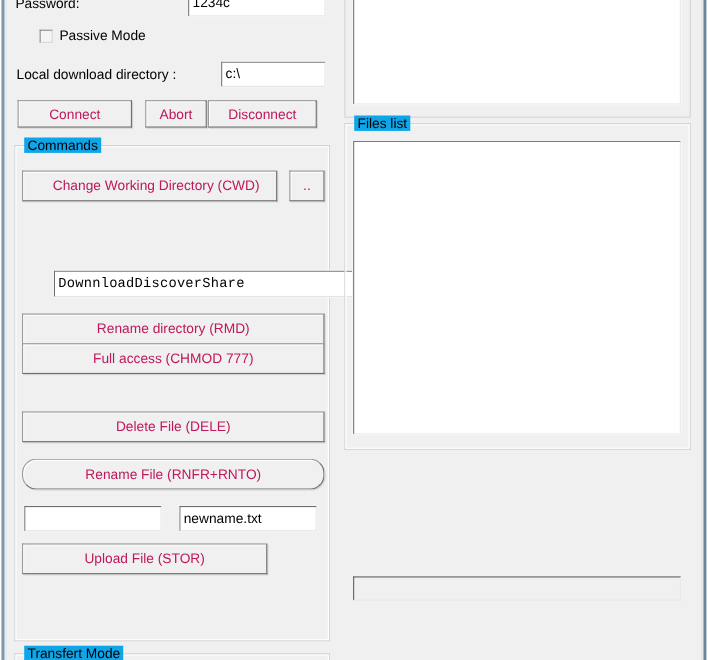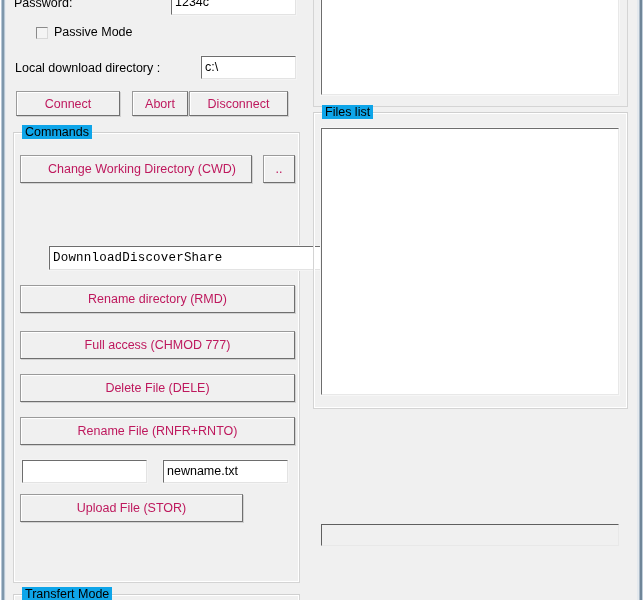--- a/index.html
+++ b/index.html
@@ -228,25 +228,25 @@
     </div>
 
     <div class="btn" style="left:12px; top:155px; width:232px; height:28px;padding-left:12px;">Change Working Directory (CWD)</div>
     <div class="btn" style="left:255px; top:155px; width:32px; height:28px;">..</div>
 
 
     <div class="textbox mono" style="left:12px; top:246px; width:275px; height:24px;margin-left:29px;">DownnloadDiscoverShare</div>
 
     <div class="btn" style="left:12px; top:285px; width:275px; height:28px;">Rename directory (RMD)</div>
 
-    <div class="btn" style="left:12px; top:331px; width:275px; height:28px;">Full access (CHMOD 777)</div>
+    <div class="btn" style="left:12px; top:312px; width:275px; height:28px;">Full access (CHMOD 777)</div>
 
     <div class="btn" style="left:12px; top:374px; width:275px; height:28px;">Delete File (DELE)</div>
 
-    <div class="btn" style="left:12px; top:417px; width:275px; height:28px;">Rename File (RNFR+RNTO)</div>
+    <div class="btn" style="left:12px; top:417px; width:275px; height:28px;border-radius:13px;">Rename File (RNFR+RNTO)</div>
 
     <div class="textbox" style="left:14px; top:460px; width:125px; height:23px;"></div>
     <div class="textbox" style="left:155px; top:460px; width:125px; height:23px;">newname.txt</div>
 
     <div class="btn" style="left:12px; top:494px; width:223px; height:28px;">Upload File (STOR)</div>
 
 
     <div class="group" style="left:5px; top:594px; width:287px; height:60px;">
       <div class="group-inner-hl"></div>
       <div class="group-title">Transfert Mode</div>

